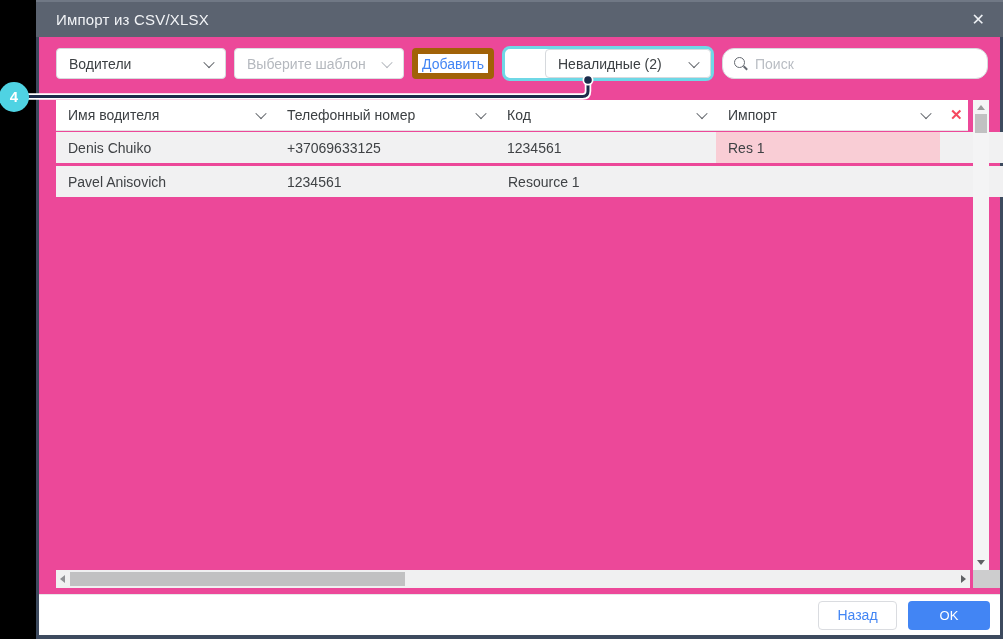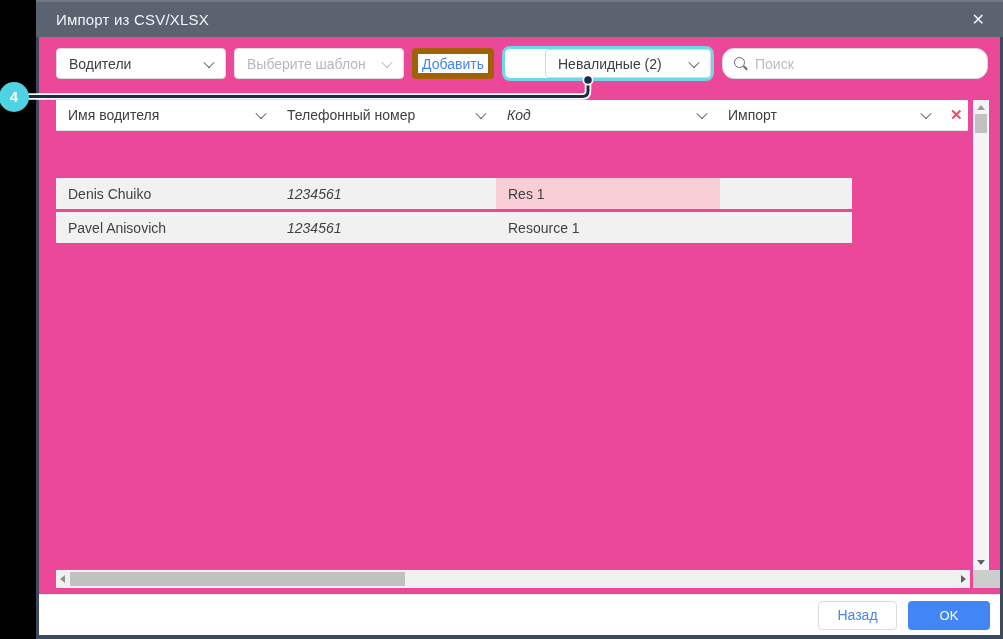--- a/index.html
+++ b/index.html
@@ -45,24 +45,24 @@
   .search input { border:none; outline:none; flex:1; font-size:14px; color:#3c4043;
                   font-family:"Liberation Sans", sans-serif; background:transparent; }
   .search input::placeholder { color:#b9bdc3; }
 
   
   .thead { position:absolute; left:20px; top:100px; width:912px; height:31px;
            border-bottom:1px solid #e3e3e4; display:flex; align-items:center; background:#fff; }
   .hcell { display:flex; align-items:center; justify-content:space-between;
            padding:0 10px 0 12px; font-size:14px; color:#3c4043; }
   .hcell .chev { cursor:pointer; }
-  .c1 { width:219px; } .c2 { width:220px; } .c3 { width:221px;font-style:italic; } .c4 { width:224px; }
+  .c1 { width:219px; } .c2 { width:220px; } .c3 { width:221px; } .c4 { width:224px; }
   .del-x { margin-left:10px; color:#f5485e; font-size:15px; font-weight:bold; cursor:pointer; }
 
-  .tbody { position:absolute; left:20px; top:132px; width:796px;margin-top:46px; }
+  .tbody { position:absolute; left:20px; top:132px; width:948px; }
   .trow { display:flex; height:31px; margin-bottom:3px; background:#f1f1f2; }
   .cell { display:flex; align-items:center; padding:0 12px; font-size:14px; color:#3f4245; }
   .cell.invalid { background:#f9cdd5; }
 
   
   .vscroll { position:absolute; left:937px; top:100px; width:16px; height:470px; background:#f4f4f5; }
   .vthumb { position:absolute; left:2px; top:14px; width:12px; height:19px; background:#c1c1c2; }
   .tri-up { position:absolute; left:4px; top:5px; width:0; height:0;
             border-left:4px solid transparent; border-right:4px solid transparent;
             border-bottom:5px solid #9a9a9c; }
@@ -144,20 +144,21 @@
       <div class="hcell c4">
         <span>Импорт</span>
         <span class="chev"></span>
       </div>
       <span class="del-x">✕</span>
     </div>
 
     <div class="tbody">
       <div class="trow">
         <div class="cell c1">Denis Chuiko</div>
+        <div class="cell c2">+37069633125</div>
         <div class="cell c3">1234561</div>
         <div class="cell c4 invalid">Res 1</div>
       </div>
       <div class="trow">
         <div class="cell c1">Pavel Anisovich</div>
         <div class="cell c3">1234561</div>
         <div class="cell c4">Resource 1</div>
       </div>
     </div>
 

